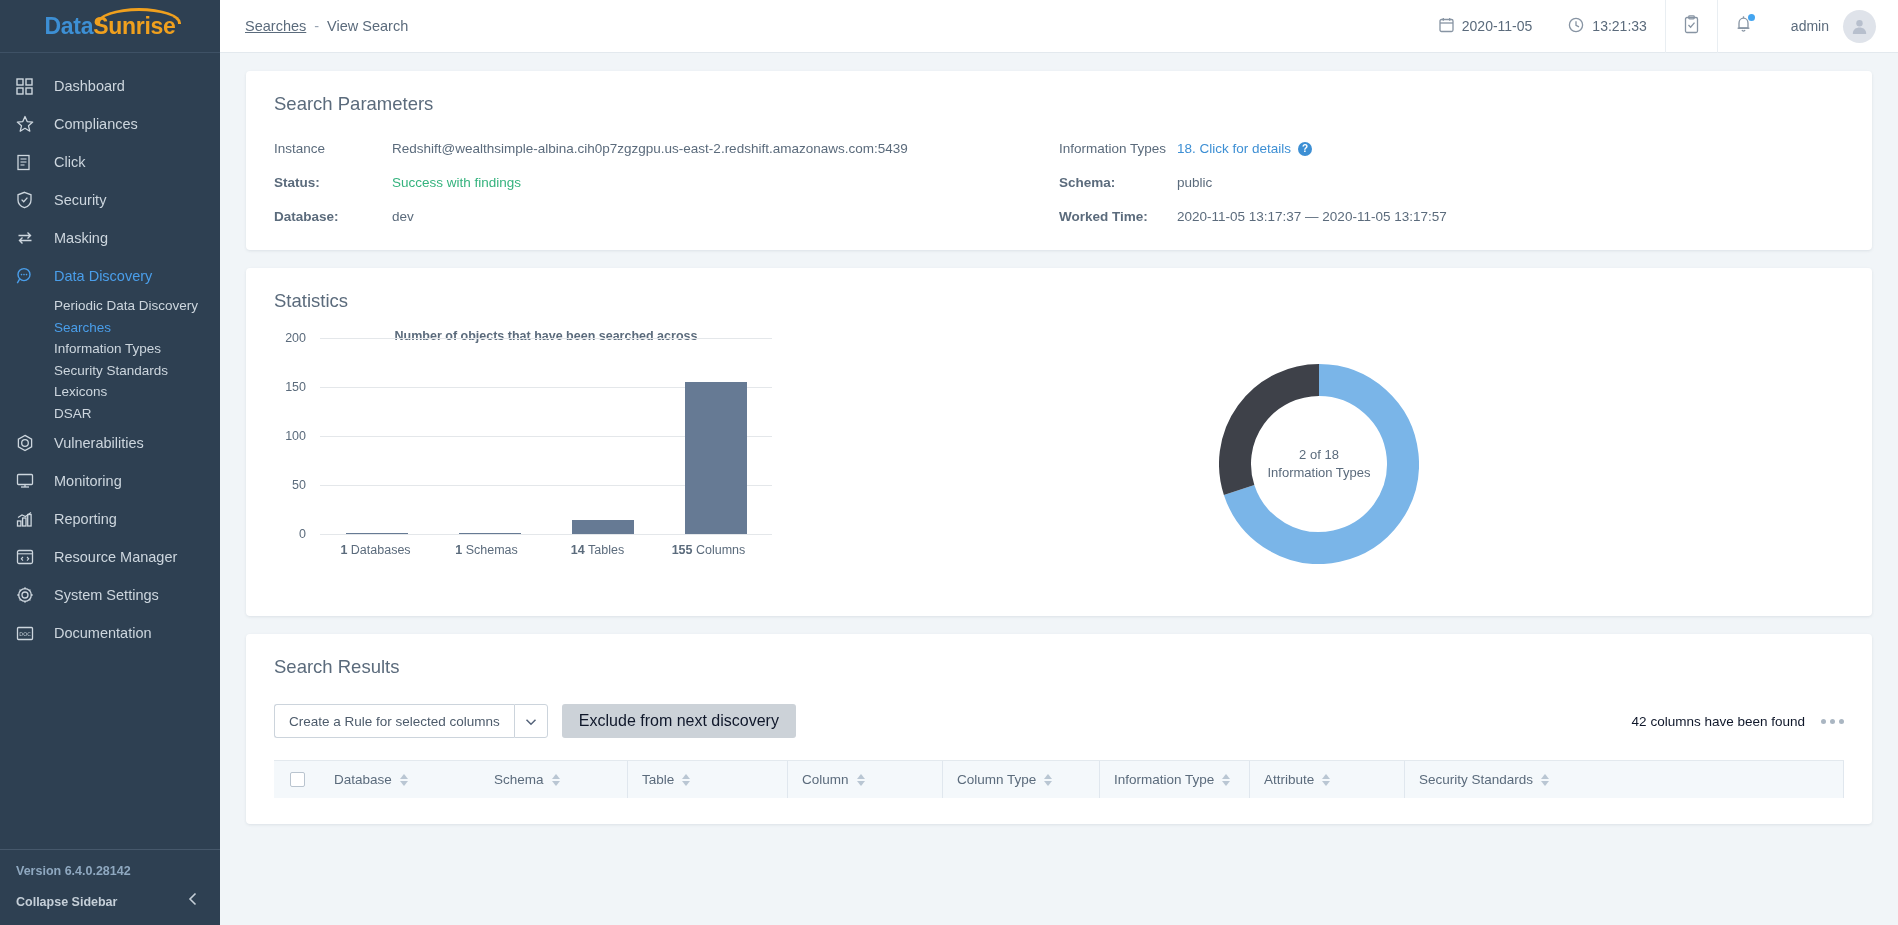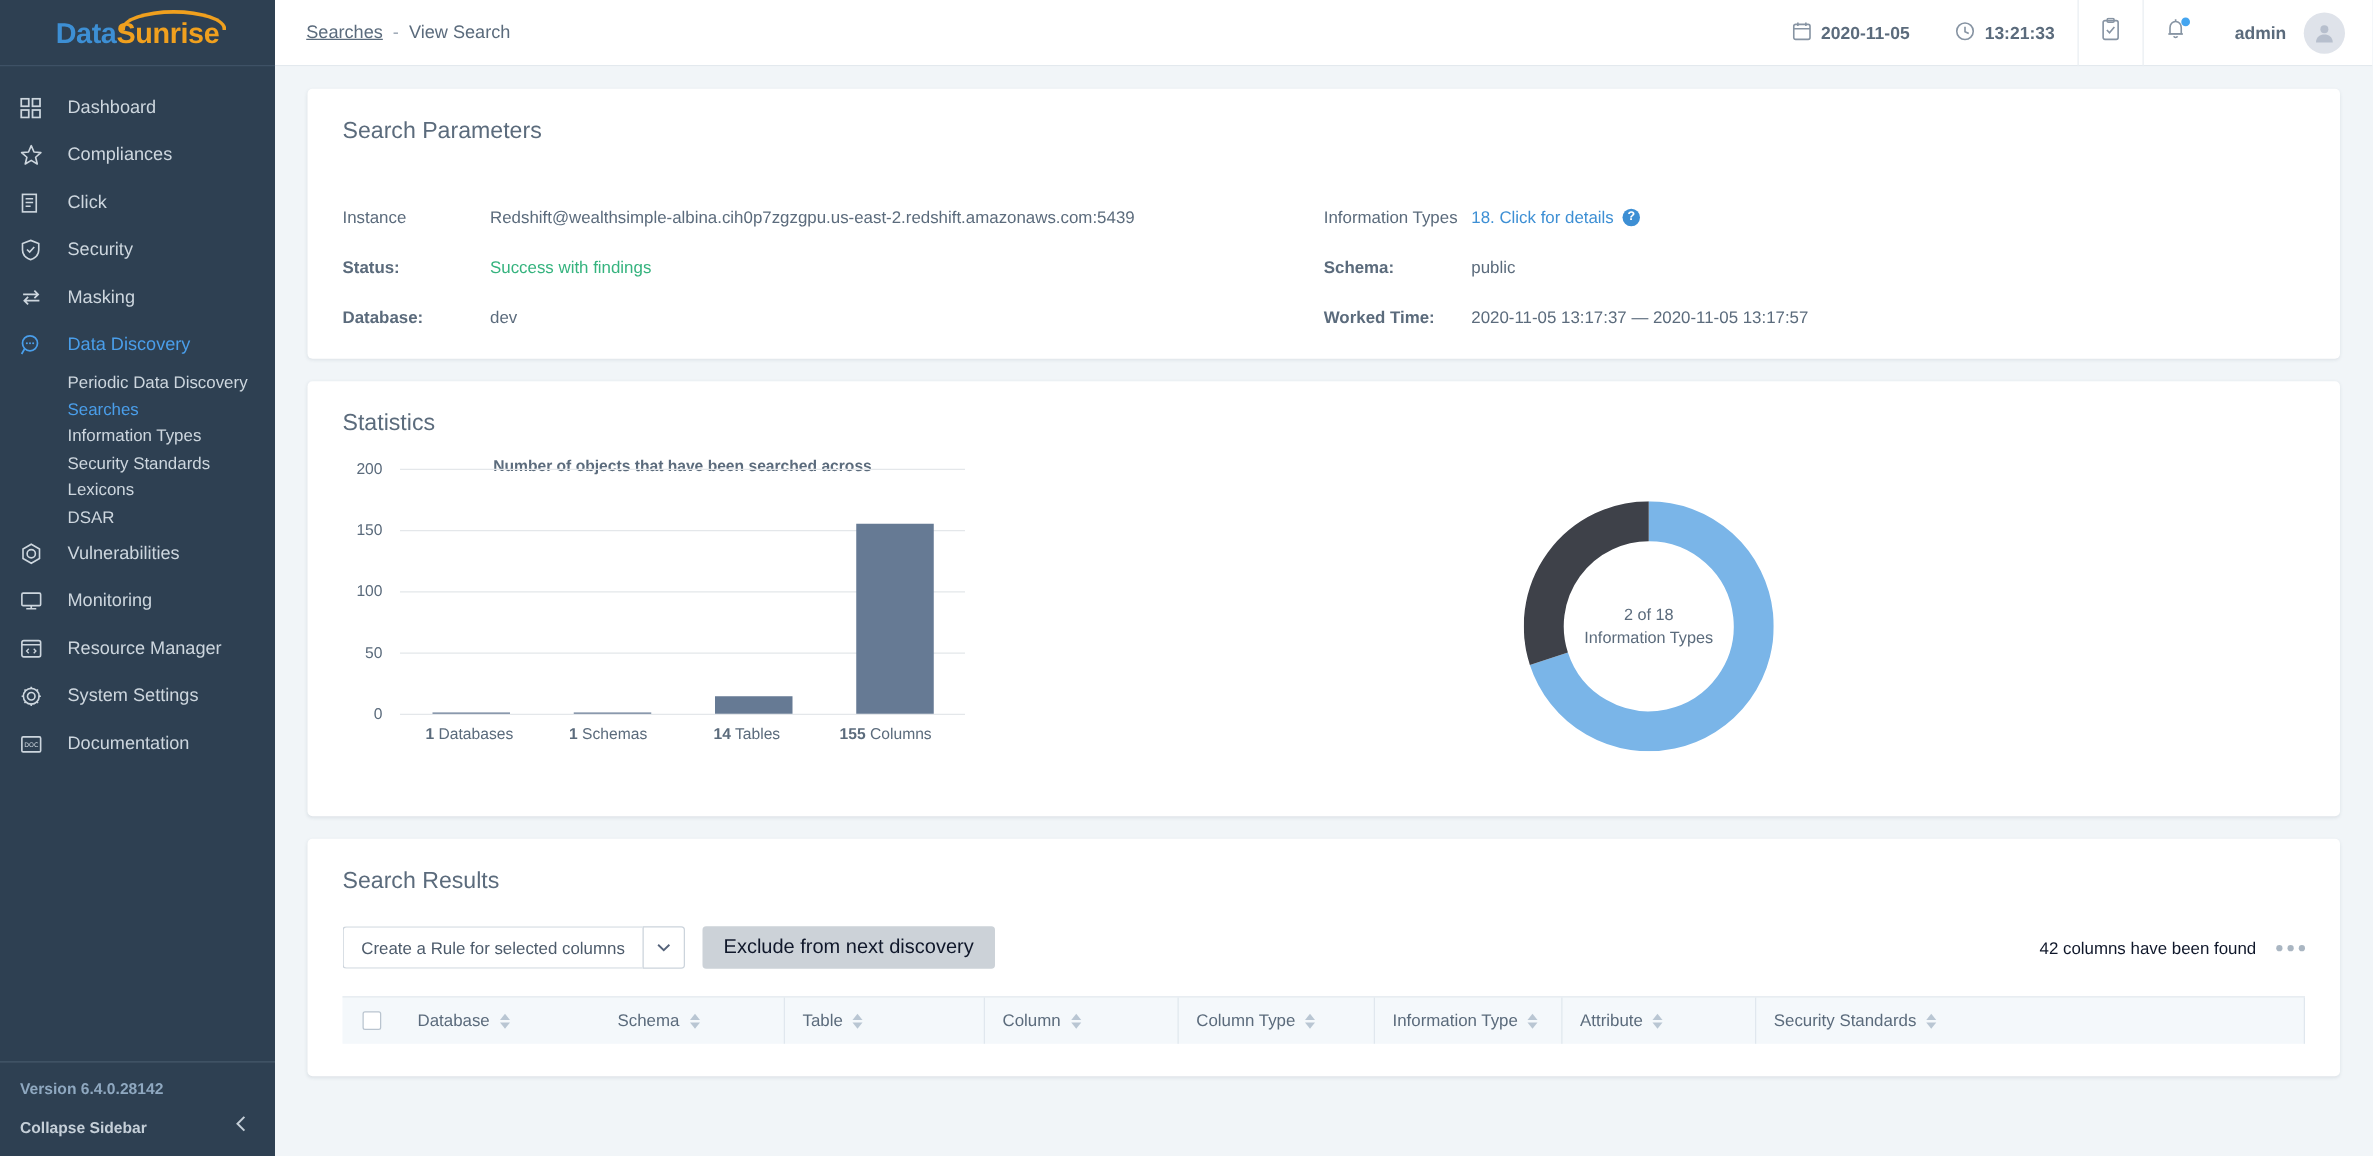--- a/index.html
+++ b/index.html
@@ -64,21 +64,21 @@
   .main { flex: 1 1 auto; height: 925px; display: flex; flex-direction: column; overflow: hidden; }
   .topbar {
     height: 53px; flex: 0 0 53px; background: #fff;
     display: flex; align-items: center;
     border-bottom: 1px solid #e3e9ee;
   }
   .breadcrumb { display: flex; align-items: center; padding-left: 25px; font-size: 14.5px; color: #5b6b7c; }
   .crumb-link { color: #5b6b7c; text-decoration: underline; cursor: pointer; }
   .crumb-sep { margin: 0 8px; color: #98a4b2; }
   .crumb-current { color: #5b6b7c; }
-  .topbar-right { margin-left: auto; display: flex; align-items: center; height: 53px; font-weight: bold; }
+  .topbar-right { margin-left: auto; display: flex; align-items: center; height: 53px; }
   .tb-chip {
     display: flex; align-items: center; gap: 8px;
     padding: 0 18px; font-size: 14px; color: #5b6b7c; height: 53px;
   }
   .tb-icon-btn {
     width: 52px; height: 53px; display: flex; align-items: center; justify-content: center;
     border-left: 1px solid #e9eef2; cursor: pointer; position: relative;
   }
   .bell-dot {
     position: absolute; top: 14px; right: 14px;
@@ -94,21 +94,21 @@
   .card {
     background: #fff; border-radius: 4px;
     box-shadow: 0 1px 3px rgba(40,60,80,.10);
     margin-bottom: 18px; padding: 22px 28px 26px 28px;
   }
   .card-title { font-size: 18.5px; color: #5b6b7c; font-weight: normal; margin-bottom: 26px; }
 
   
   .params { display: flex; }
   .params-col { flex: 1 1 50%; }
-  .prow { display: flex; align-items: center; margin-bottom: 19px; font-size: 13.5px; margin-top: 25px; }
+  .prow { display: flex; align-items: center; margin-bottom: 19px; font-size: 13.5px; }
   .prow:last-child { margin-bottom: 0; }
   .plabel { width: 118px; flex: 0 0 118px; color: #5b6b7c; font-weight: bold; }
   .plabel.plain { font-weight: normal; }
   .pval { color: #5b6b7c; }
   .pval.success { color: #35b37e; }
   .pval.link { color: #3d8fd4; cursor: pointer; display: inline-flex; align-items: center; gap: 7px; }
   .help-circle {
     width: 14px; height: 14px; border-radius: 50%; background: #3d8fd4;
     color: #fff; font-size: 10px; font-weight: bold;
     display: inline-flex; align-items: center; justify-content: center;
@@ -290,20 +290,31 @@
       </div>
       <div class="nav-item">
         <span class="nav-icon">
             <svg width="18" height="16" viewBox="0 0 18 16">
               <rect x="1.5" y="1.5" width="15" height="10" rx="1" fill="none" stroke="#cdd6de" stroke-width="1.3"></rect>
               <line x1="9" y1="11.5" x2="9" y2="14" stroke="#cdd6de" stroke-width="1.3"></line>
               <line x1="5" y1="14" x2="13" y2="14" stroke="#cdd6de" stroke-width="1.3"></line>
             </svg>
           </span>
         <span class="nav-label">Monitoring</span>
+      </div>
+      <div class="nav-item">
+        <span class="nav-icon">
+            <svg width="18" height="17" viewBox="0 0 18 17">
+              <rect x="1.5" y="10" width="3.4" height="5" fill="none" stroke="#cdd6de" stroke-width="1.3"></rect>
+              <rect x="6.6" y="7" width="3.4" height="8" fill="none" stroke="#cdd6de" stroke-width="1.3"></rect>
+              <rect x="11.7" y="3.5" width="3.4" height="11.5" fill="none" stroke="#cdd6de" stroke-width="1.3"></rect>
+              <polyline points="2,6.5 6,4 9.5,5.5 15,1.5" fill="none" stroke="#cdd6de" stroke-width="1.2"></polyline>
+            </svg>
+          </span>
+        <span class="nav-label">Reporting</span>
       </div>
       <div class="nav-item">
         <span class="nav-icon">
             <svg width="18" height="16" viewBox="0 0 18 16">
               <rect x="1.5" y="1.5" width="15" height="13" rx="1.5" fill="none" stroke="#cdd6de" stroke-width="1.3"></rect>
               <line x1="1.5" y1="4.8" x2="16.5" y2="4.8" stroke="#cdd6de" stroke-width="1.1"></line>
               <polyline points="7,8 5.3,9.8 7,11.6" fill="none" stroke="#cdd6de" stroke-width="1.1"></polyline>
               <polyline points="11,8 12.7,9.8 11,11.6" fill="none" stroke="#cdd6de" stroke-width="1.1"></polyline>
             </svg>
           </span>

